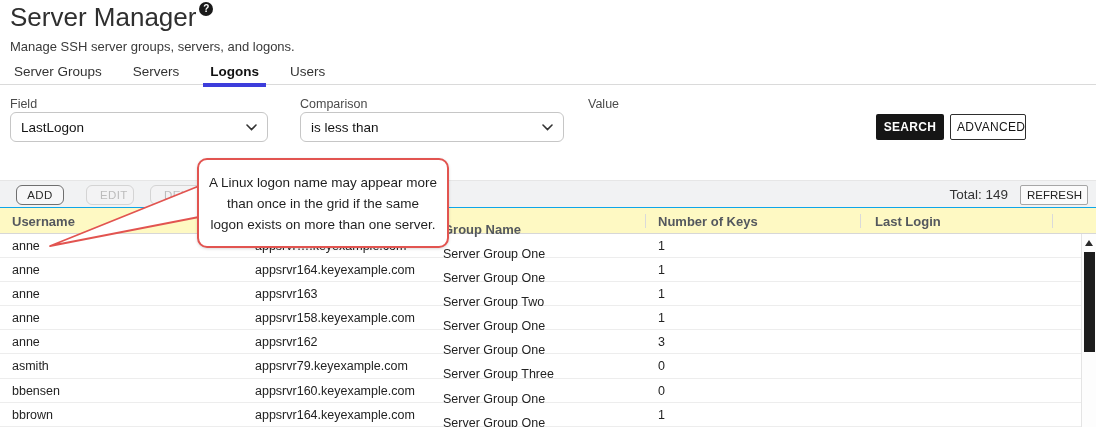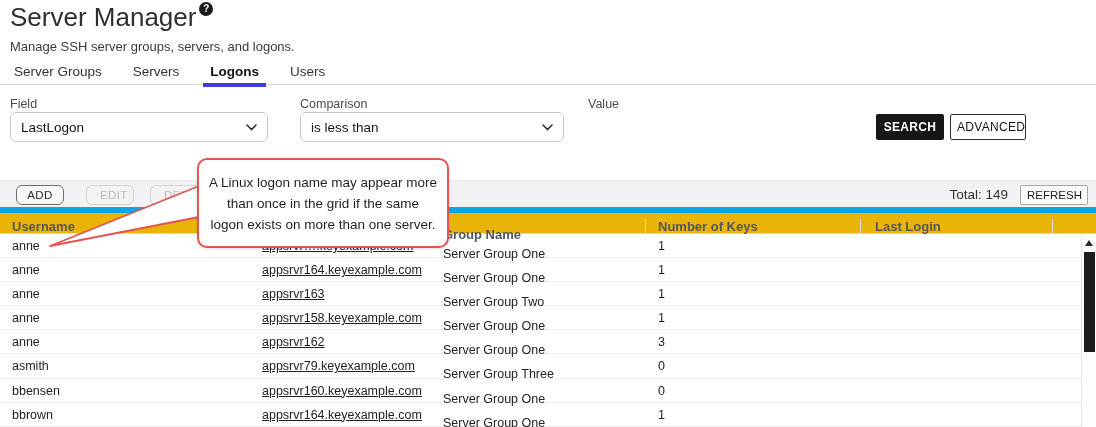--- a/index.html
+++ b/index.html
@@ -45,25 +45,25 @@
     border-radius:6px;letter-spacing:.4px;cursor:pointer;}
   .tb-add{left:16px;width:48px;background:#f7f7f8;border:1px solid #6f6f6f;color:#2b2b2b;}
   .tb-edit{left:86px;width:48px;}
   .tb-delete{left:150px;width:57px;}
   .tb-disabled{background:#f3f3f4;border:1px solid #d4d4d4;color:#bcbcbc;cursor:default;padding-left:13px;}
   .tb-total{position:absolute;right:88px;top:6px;font-size:13.5px;color:#333;}
   .tb-refresh{position:absolute;right:8px;top:4px;width:68px;height:20px;background:#fbfbfb;
     border:1px solid #a6a6a6;color:#222;font-size:11.5px;font-family:inherit;border-radius:2px;cursor:pointer;}
 
   
-  .thead{position:absolute;left:0;top:207px;width:1096px;height:27px;background:#eab308;
-    border-top:6px solid #0ea5e9;border-bottom:1px solid #d7d7d7;box-sizing:border-box;}
+  .thead{position:absolute;left:0;top:207px;width:1096px;height:27px;background:#fef9c3;
+    border-top:1px solid #0ea5e9;border-bottom:1px solid #d7d7d7;box-sizing:border-box;}
   .th{position:absolute;top:6px;font-size:13px;font-weight:bold;color:#54585e;white-space:nowrap;}
   .tick{position:absolute;top:6px;width:1px;height:14px;background:#dadada;}
-  .x-user{left:12px;} .x-server{left:262px;text-decoration:underline;} .x-group{left:443px;margin-top:8px;} .x-keys{left:658px;} .x-last{left:875px;}
+  .x-user{left:12px;} .x-server{left:255px;} .x-group{left:443px;margin-top:8px;} .x-keys{left:658px;} .x-last{left:875px;}
   .tbody{position:absolute;left:0;top:234px;width:1081px;height:193px;overflow:hidden;}
   .trow{position:relative;width:100%;height:24.1px;border-bottom:1px solid #ededed;box-sizing:border-box;cursor:pointer;}
   .td{position:absolute;top:5px;font-size:12.5px;color:#232323;white-space:nowrap;}
 
   
   .scrollbar{position:absolute;left:1081px;top:234px;width:15px;height:193px;background:#fdfdfd;
     border-left:1px solid #e4e4e4;box-sizing:border-box;}
   .scroll-up{position:absolute;left:3px;top:6px;width:0;height:0;cursor:pointer;
     border-left:4.5px solid transparent;border-right:4.5px solid transparent;border-bottom:6px solid #2a2a2a;}
   .scroll-thumb{position:absolute;left:2px;top:18px;width:11px;height:100px;background:#1d1d1d;cursor:pointer;}

